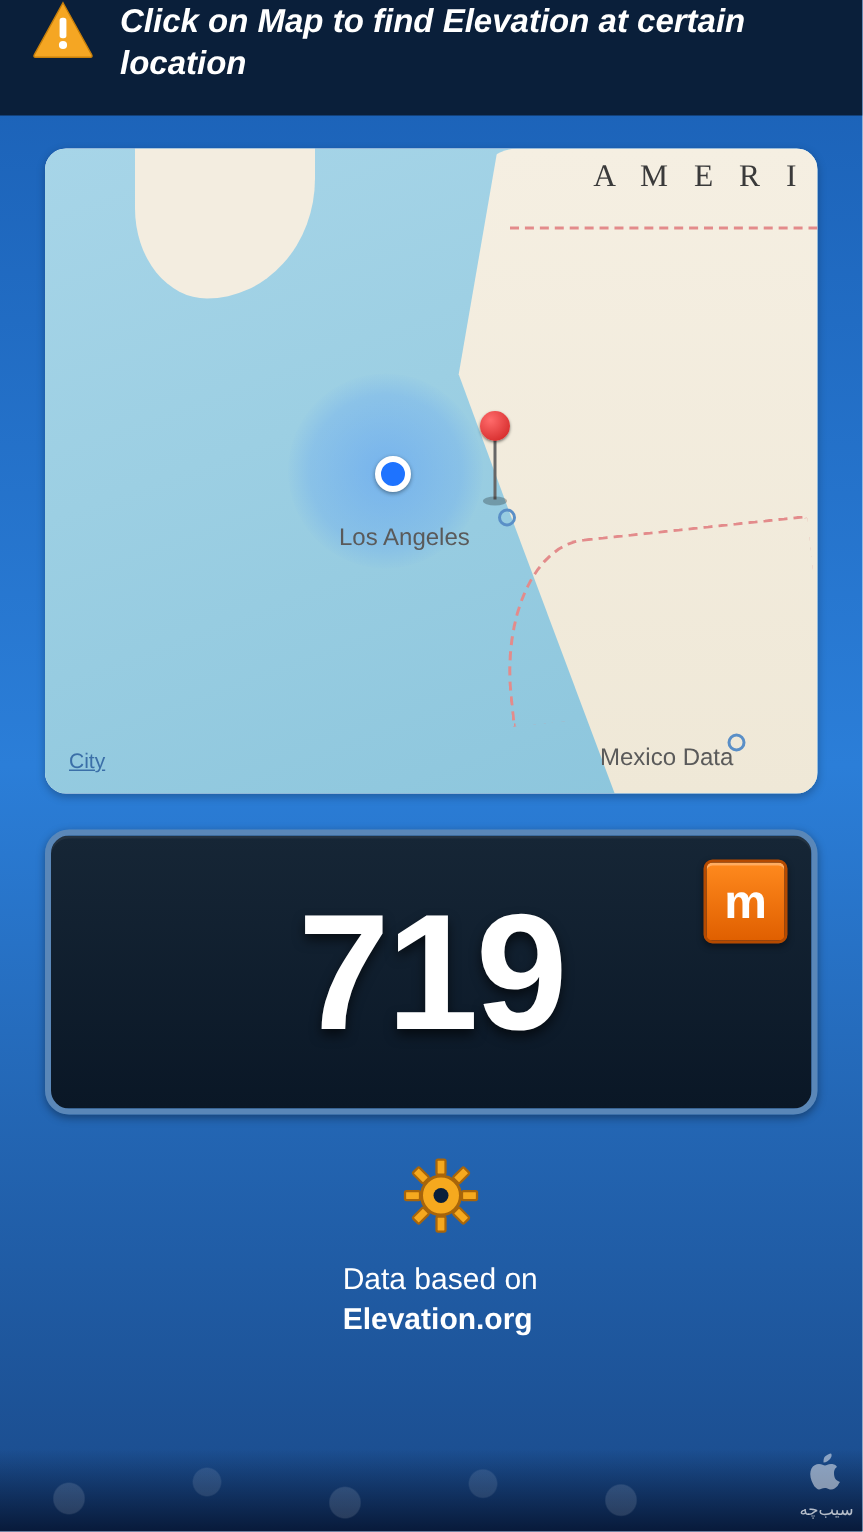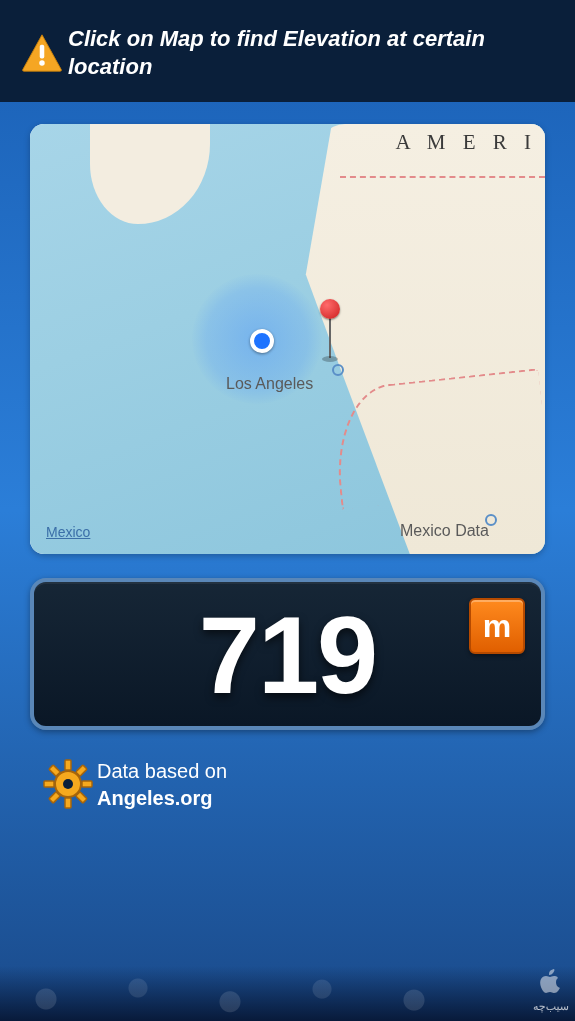--- a/index.html
+++ b/index.html
@@ -3,24 +3,24 @@
 <meta charset="utf-8">
 <style>
   * { box-sizing: border-box; margin: 0; padding: 0; }
   html, body { width: 575px; height: 1021px; overflow: hidden; font-family: -apple-system, Helvetica, Arial, sans-serif; }
   body {
     background: linear-gradient(180deg, #1a5fb4 0%, #2b7ed8 50%, #1a4a8a 100%);
     position: relative;
   }
   .header {
     background: #0a1f3a;
-    padding: 25px 20px 22px 20px;
+    padding: 0 20px 22px 20px;
     display: flex;
-    align-items: center;
-    gap: 4px;
+    align-items: flex-start;
+    gap: 16px;
   }
   .warn-triangle {
     width: 44px; height: 40px;
     flex-shrink: 0;
   }
   .header-text {
     color: #fff;
     font-weight: 700;
     font-size: 22px;
     line-height: 1.25;
@@ -95,21 +95,21 @@
   .label-ameri { top:6px; right:8px; font-size:21px; letter-spacing:6px; font-weight:400; color:#3a3a3a; }
   .label-la { top:251px; left:196px; font-size:16px; color:#5a5a5a; font-family:Helvetica,Arial,sans-serif; }
   .label-mex { top:398px; left:370px; font-size:16px; color:#5a5a5a; font-family:Helvetica,Arial,sans-serif; }
   .legal-link {
     position:absolute; bottom:14px; left:16px;
     color:#3b6fa8; font-size:14px; text-decoration:underline;
     font-family:Helvetica,Arial,sans-serif;
   }
   .readout-frame {
     margin: 24px 30px 0 30px;
-    height: 152px;
+    height: 190px;
     border-radius: 16px;
     background: linear-gradient(180deg, #162636 0%, #0a1726 100%);
     box-shadow: inset 0 2px 0 rgba(255,255,255,0.06), 0 2px 6px rgba(0,0,0,0.35);
     position: relative;
     border: 4px solid #5a87b8;
     display:flex; align-items:center; justify-content:center;
   }
   .elev-value {
     color:#fff; font-size:110px; font-weight:800;
     text-shadow:0 4px 8px rgba(0,0,0,0.6);
@@ -121,21 +121,21 @@
     width:56px; height:56px;
     background: linear-gradient(180deg,#ff8a1e,#e05f00);
     border-radius:6px;
     border:2px solid #b54a00;
     display:flex; align-items:center; justify-content:center;
     color:#fff; font-weight:800; font-size:32px;
     box-shadow: inset 0 2px 0 rgba(255,255,255,0.3), 0 2px 4px rgba(0,0,0,0.4);
   }
   .attribution {
     margin: 28px 30px 0 42px;
-    display:flex; gap:3px;
+    display:flex; align-items:center; gap:17px;flex-direction:column;
   }
   .gear-icon { width:52px; height:52px; flex-shrink:0; }
   .attr-text { color:#fff; font-size:20px; line-height:1.35; }
   .attr-text .l2 { font-weight:700; }
   .bottom-stars {
     position:absolute; bottom:0; left:0; right:0; height:55px;
     background:
       radial-gradient(circle at 8% 60%, rgba(255,255,255,0.12) 0 10px, transparent 11px),
       radial-gradient(circle at 24% 40%, rgba(255,255,255,0.10) 0 9px, transparent 10px),
       radial-gradient(circle at 40% 65%, rgba(255,255,255,0.12) 0 10px, transparent 11px),
@@ -171,21 +171,21 @@
     <div class="loc-halo"></div>
     <div class="loc-dot"></div>
     <div class="pin-stick"></div>
     <div class="pin-base"></div>
     <div class="pin"></div>
     <div class="ring1"></div>
     <div class="ring2"></div>
     <div class="map-label label-ameri">A M E R I</div>
     <div class="map-label label-la">Los Angeles</div>
     <div class="map-label label-mex">Mexico Data</div>
-    <a class="legal-link">Mexico</a>
+    <a class="legal-link">City</a>
   </div>
 </div>
 
 <div class="readout-frame">
   <div class="elev-value">719</div>
   <div class="unit-badge">m</div>
 </div>
 
 <div class="attribution">
   <svg class="gear-icon" viewBox="0 0 52 52">
@@ -199,21 +199,21 @@
         <rect x="14" y="-3" width="10" height="6" rx="1"></rect>
         <rect x="-3" y="-24" width="6" height="10" rx="1" transform="rotate(45)"></rect>
         <rect x="-3" y="14" width="6" height="10" rx="1" transform="rotate(45)"></rect>
         <rect x="-3" y="-24" width="6" height="10" rx="1" transform="rotate(-45)"></rect>
         <rect x="-3" y="14" width="6" height="10" rx="1" transform="rotate(-45)"></rect>
       </g>
     </g>
   </svg>
   <div class="attr-text">
     <div>Data based on</div>
-    <div class="l2">Angeles.org</div>
+    <div class="l2">Elevation.org</div>
   </div>
 </div>
 
 <div class="bottom-stars"></div>
 
 <div class="watermark">
   <svg width="28" height="28" viewBox="0 0 28 28">
     <path d="M19 15c0-3 2-4 2-4-1-2-3-2-4-2-2 0-3 1-4 1s-2-1-4-1c-2 0-4 1-5 3-2 4 0 9 2 12 1 1 2 2 3 2s2-1 4-1 2 1 4 1 3-1 4-2c1-1 1-2 2-3-3-1-4-3-4-6zM16 6c1-1 2-3 1-4-1 0-3 1-4 2s-1 3-1 4c2 0 3-1 4-2z" fill="rgba(255,255,255,0.7)"></path>
   </svg>
   <span style="font-size:11px;">سیب‌چه</span>

